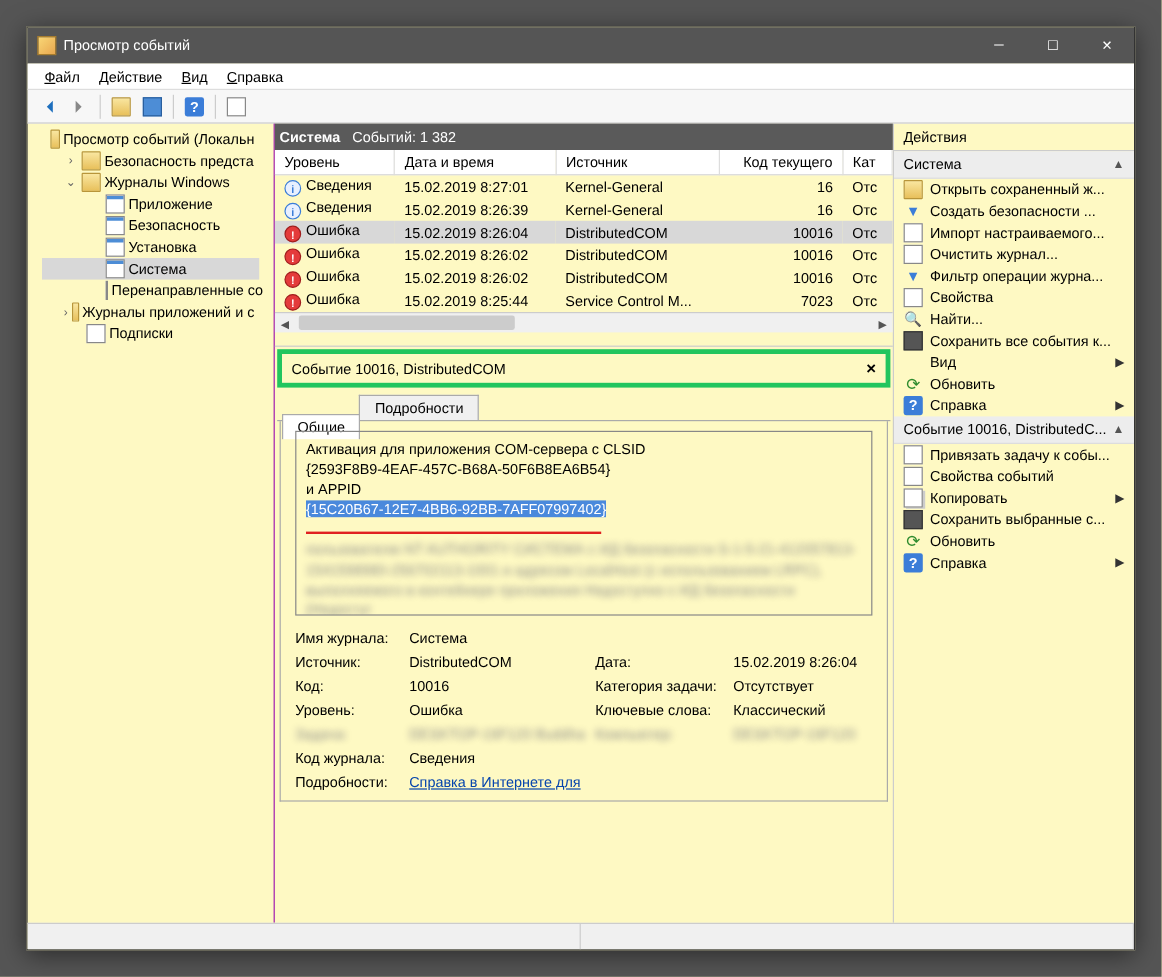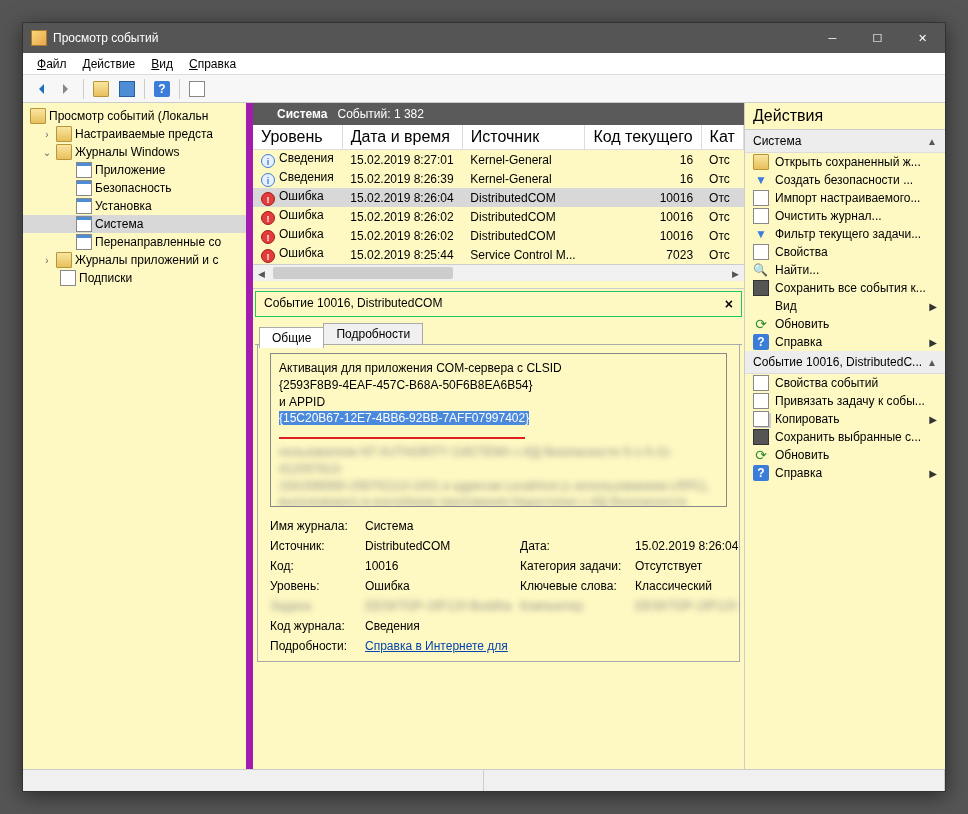--- a/index.html
+++ b/index.html
@@ -13,59 +13,59 @@
 .menubar { height: 22px; display: flex; align-items: center; padding-left: 6px; border-bottom: 1px solid #ddd; background: #fff; }
 .menu-item { padding: 2px 8px; font-size: 12px; }
 .menu-item u { text-decoration: underline; }
 .toolbar { height: 28px; display: flex; align-items: center; padding-left: 4px; border-bottom: 1px solid #ccc; background: #f7f7f7; }
 .toolbtn { width: 22px; height: 22px; margin: 0 2px; border: 1px solid transparent; display: flex; align-items: center; justify-content: center; border-radius: 2px; }
 .toolbtn.arrow-left::before { content: ''; border: 5px solid transparent; border-right-color: #1e6fbe; margin-right: 3px; }
 .toolbtn.arrow-right::before { content: ''; border: 5px solid transparent; border-left-color: #888; margin-left: 3px; }
 .divider { width: 1px; height: 20px; background: #ccc; margin: 0 4px; }
 .toolicon { width: 16px; height: 16px; }
 .mainarea { flex: 1; display: flex; min-height: 0; }
-.tree-panel { width: 230px; border-right: 7px solid #a21caf; overflow: auto; padding: 4px 0; }
+.tree-panel { width: 206px; border-right: 1px solid #a21caf; overflow: auto; padding: 4px 12px; }
 .tree-node { display: flex; align-items: center; padding: 1px 4px; white-space: nowrap; font-size: 12px; cursor: default; }
 .tree-node.selected { background: #d8d8d8; }
 .tree-node .expander { width: 12px; text-align: center; color: #666; font-size: 10px; }
 .tree-node .nicon { width: 16px; height: 16px; margin: 0 3px; display: inline-block; }
 .indent1 { padding-left: 18px; }
 .indent2 { padding-left: 34px; }
 .indent3 { padding-left: 50px; }
 .center-panel { flex: 1; display: flex; flex-direction: column; border-right: 1px solid #ccc; min-width: 0; }
-.panel-header { background: #5a5a5a; color: #fff; padding: 4px 24px; font-size: 12px; }
+.panel-header { background: #5a5a5a; color: #fff; padding: 4px 4px; font-size: 12px; }
 .table-wrap { height: 164px; overflow: auto; border-bottom: 1px solid #ccc; }
 table.events { width: 100%; border-collapse: collapse; font-size: 12px; }
-table.events th { text-align: left; padding: 3px 8px; border-right: 1px solid #ddd; border-bottom: 1px solid #ddd; font-weight: normal; background: #fff; font-size: 16px; }
+table.events th { text-align: left; padding: 3px 8px; border-right: 1px solid #ddd; border-bottom: 1px solid #ddd; font-weight: normal; background: #fff; font-size: 12px; }
 table.events td { padding: 1px 8px; white-space: nowrap; font-size: 12px; }
 table.events tr.selected td { background: #d8d8d8; }
 .lvl-icon { display: inline-block; width: 14px; height: 14px; border-radius: 50%; margin-right: 4px; vertical-align: -3px; text-align: center; line-height: 14px; font-size: 9px; font-weight: bold; }
 .lvl-info { background: #e8f0ff; border: 1px solid #3b7dd8; color: #3b7dd8; }
 .lvl-err { background: #e43b3b; border: 1px solid #a01e1e; color: #fff; }
 .hscroll { height: 17px; background: #f0f0f0; border-top: 1px solid #ccc; position: relative; }
 .hscroll .thumb { position: absolute; left: 20px; width: 180px; top: 2px; bottom: 2px; background: #ccc; border-radius: 2px; }
 .hscroll .arrow { position: absolute; width: 17px; height: 17px; top: 0; display: flex; align-items: center; justify-content: center; font-size: 9px; color: #555; }
 .hscroll .arrow.l { left: 0; }
 .hscroll .arrow.r { right: 0; }
 .detail-panel { flex: 1; overflow: auto; padding: 2px; }
-.detail-header { display: flex; align-items: flex-start; padding: 4px 8px; border: 1px solid #22c55e; font-size: 12px; }
+.detail-header { display: flex; align-items: flex-end; padding: 4px 8px; border: 4px solid #22c55e; font-size: 12px; }
 .detail-close { margin-left: auto; font-size: 14px; font-weight: bold; cursor: default; }
 .tabs { display: flex; margin-top: 6px; border-bottom: 1px solid #aaa; padding-left: 4px; }
 .tab { padding: 3px 12px; border: 1px solid #aaa; border-bottom: none; margin-right: -1px; background: #f0f0f0; font-size: 12px; }
-.tab.active { background: #fff; position: relative; top: 4px; }
+.tab.active { background: #fff; position: relative; top: 16px; }
 .detail-body { border: 1px solid #aaa; border-top: none; padding: 8px 12px; margin: 0 2px 4px 2px; }
 .desc-box { border: 1px solid #888; padding: 6px 8px; height: 154px; overflow: hidden; font-size: 12px; line-height: 1.4; margin-bottom: 12px; position: relative; }
 .desc-sel { background: #4a89dc; color: #fff; }
 .desc-underline { border-bottom: 2px solid #e02020; display: inline-block; width: 246px; height: 0; margin-top: -2px; }
 .blur { color: transparent; text-shadow: 0 0 6px #888; user-select: none; }
 .props { display: grid; grid-template-columns: 95px 155px 115px 1fr; row-gap: 6px; font-size: 12px; }
 .props div { white-space: nowrap; }
 .link { color: #0645ad; text-decoration: underline; }
 .actions-panel { width: 200px; display: flex; flex-direction: column; }
-.actions-title { padding: 4px 8px; border-bottom: 1px solid #ccc; font-size: 16px; }
+.actions-title { padding: 4px 8px; border-bottom: 1px solid #ccc; font-size: 12px; }
 .actions-subhead { background: #ededed; padding: 4px 8px; display: flex; align-items: center; border-bottom: 1px solid #ddd; font-size: 12px; }
 .actions-subhead .collapse { margin-left: auto; color: #555; font-size: 10px; }
 .action-item { display: flex; align-items: center; padding: 1px 8px; font-size: 12px; cursor: default; white-space: nowrap; overflow: hidden; text-overflow: ellipsis; }
 .action-item .aicon { width: 16px; height: 16px; margin-right: 6px; display: inline-flex; align-items: center; justify-content: center; flex-shrink: 0; }
 .action-item .arrow-r { margin-left: auto; font-size: 10px; color: #333; }
 .statusbar { height: 22px; border-top: 1px solid #ccc; background: #f0f0f0; display: flex; }
 .statusbar .cell { border-right: 1px solid #ccc; flex: 1; }
 .ic-folder { background: linear-gradient(#f9e6a0,#e8c05b); border: 1px solid #b8953a; border-radius: 1px; }
 .ic-log { background: #fff; border: 1px solid #888; box-shadow: inset 0 3px 0 #4d8dd6; }
 .ic-box { background: #fff; border: 1px solid #888; }
@@ -114,21 +114,21 @@
 
   <div class="mainarea">
     <div class="tree-panel">
       <div class="tree-node">
           <span class="nicon ic-folder"></span>
           <span>Просмотр событий (Локальн</span>
         </div>
       <div class="tree-node indent1">
           <span class="expander">›</span>
           <span class="nicon ic-folder"></span>
-          <span>Настраиваемые предста</span>
+          <span>Безопасность предста</span>
         </div>
       <div class="tree-node indent1">
           <span class="expander">⌄</span>
           <span class="nicon ic-folder"></span>
           <span>Журналы Windows</span>
         </div>
       <div class="tree-node indent3">
           <span class="nicon ic-log"></span>
           <span>Приложение</span>
         </div>
@@ -300,21 +300,21 @@
           <div class="action-item">
             <span class="aicon ic-box"></span>
             <span>Импорт настраиваемого...</span>
           </div>
           <div class="action-item">
             <span class="aicon ic-box"></span>
             <span>Очистить журнал...</span>
           </div>
           <div class="action-item">
             <span class="aicon" style="color:#3b7dd8;">▼</span>
-            <span>Фильтр текущего задачи...</span>
+            <span>Фильтр операции журна...</span>
           </div>
           <div class="action-item">
             <span class="aicon ic-box"></span>
             <span>Свойства</span>
           </div>
           <div class="action-item">
             <span class="aicon">🔍</span>
             <span>Найти...</span>
           </div>
           <div class="action-item">
@@ -336,25 +336,25 @@
             <span class="arrow-r">▶</span>
           </div>
         </div>
       <div class="actions-subhead">
         <span>Событие 10016, DistributedC...</span>
           <span class="collapse">▲</span>
       </div>
       <div id="actions2">
           <div class="action-item">
             <span class="aicon ic-box"></span>
+            <span>Привязать задачу к собы...</span>
+          </div>
+          <div class="action-item">
+            <span class="aicon ic-box"></span>
             <span>Свойства событий</span>
-          </div>
-          <div class="action-item">
-            <span class="aicon ic-box"></span>
-            <span>Привязать задачу к собы...</span>
           </div>
           <div class="action-item">
             <span class="aicon ic-box" style="box-shadow:2px 2px 0 #ccc;"></span>
             <span>Копировать</span>
             <span class="arrow-r">▶</span>
           </div>
           <div class="action-item">
             <span class="aicon" style="background:#555;border:1px solid #333;"></span>
             <span>Сохранить выбранные с...</span>
           </div>

